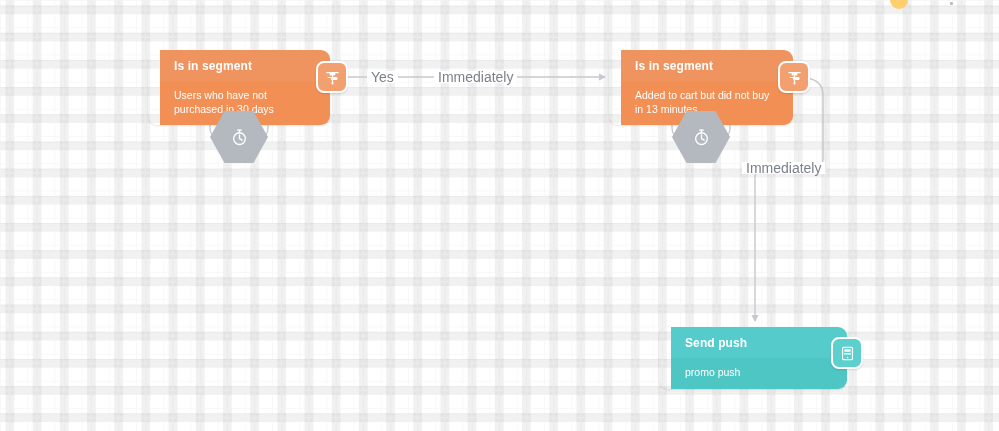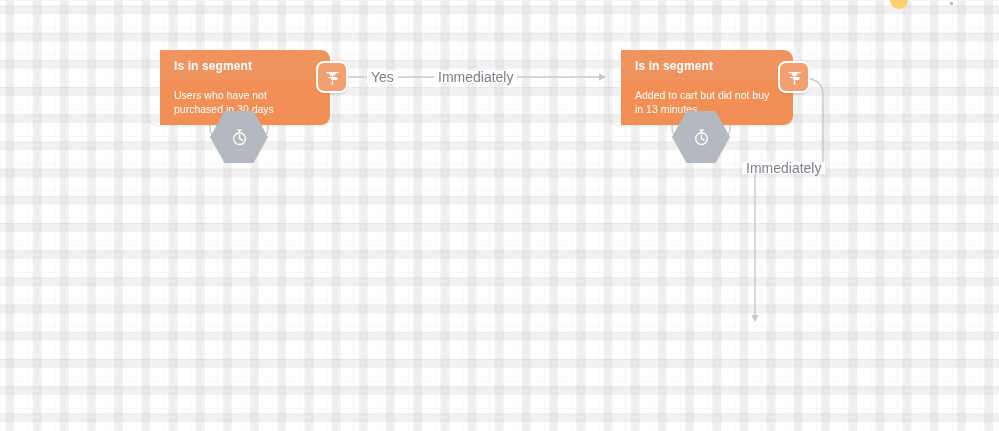--- a/index.html
+++ b/index.html
@@ -173,20 +173,34 @@
       <svg width="19" height="19" viewBox="0 0 24 24" fill="none" stroke="#ffffff" stroke-width="1.7" stroke-linecap="round">
         <circle cx="12" cy="13.4" r="7.4"></circle>
         <path d="M12 13.4 L12 8.8"></path>
         <path d="M12 13.4 L15.4 15.4"></path>
         <path d="M9.6 2.6 H14.4"></path>
         <path d="M12 2.6 V6"></path>
       </svg>
     </div>
   </div>
 
+  <div class="node teal" id="n3" style="left:659px;top:327px;width:188px;">
+    <div class="card">
+      <div class="hdr">Send push</div>
+      <div class="bdy">promo push</div>
+    </div>
+    <div class="badge teal" style="left:172px;top:10px;">
+      <svg width="17" height="17" viewBox="0 0 24 24" fill="none" stroke="#ffffff" stroke-width="1.6" stroke-linecap="round">
+        <rect x="5" y="3.4" width="14" height="17.2" rx="1.6"></rect>
+        <rect x="7.6" y="6" width="8.8" height="3.6" rx="0.8" fill="#ffffff" stroke="none"></rect>
+        <path d="M7.6 12.6 H16.4"></path>
+        <circle cx="12" cy="17.6" r="1.1" fill="#ffffff" stroke="none"></circle>
+      </svg>
+    </div>
+  </div>
 
   <div class="wirelabel" style="left:367px;top:71px;">Yes</div>
 
   <div class="wirelabel" style="left:434px;top:71px;">Immediately</div>
 
   <div class="wirelabel" style="left:742px;top:162px;">Immediately</div>
 
   <div class="dot" style="left:890px;top:-9px;width:18px;height:18px;background:#ffce6e;"></div>
 
   <div class="dot" style="left:950px;top:2px;width:3px;height:3px;background:#b9bcc2;border-radius:1px;"></div>

